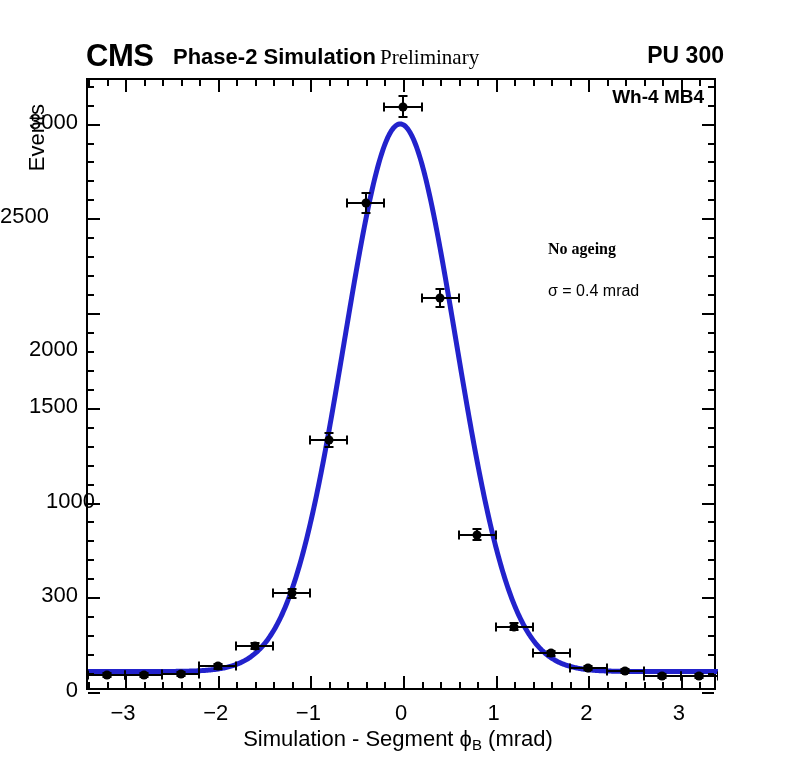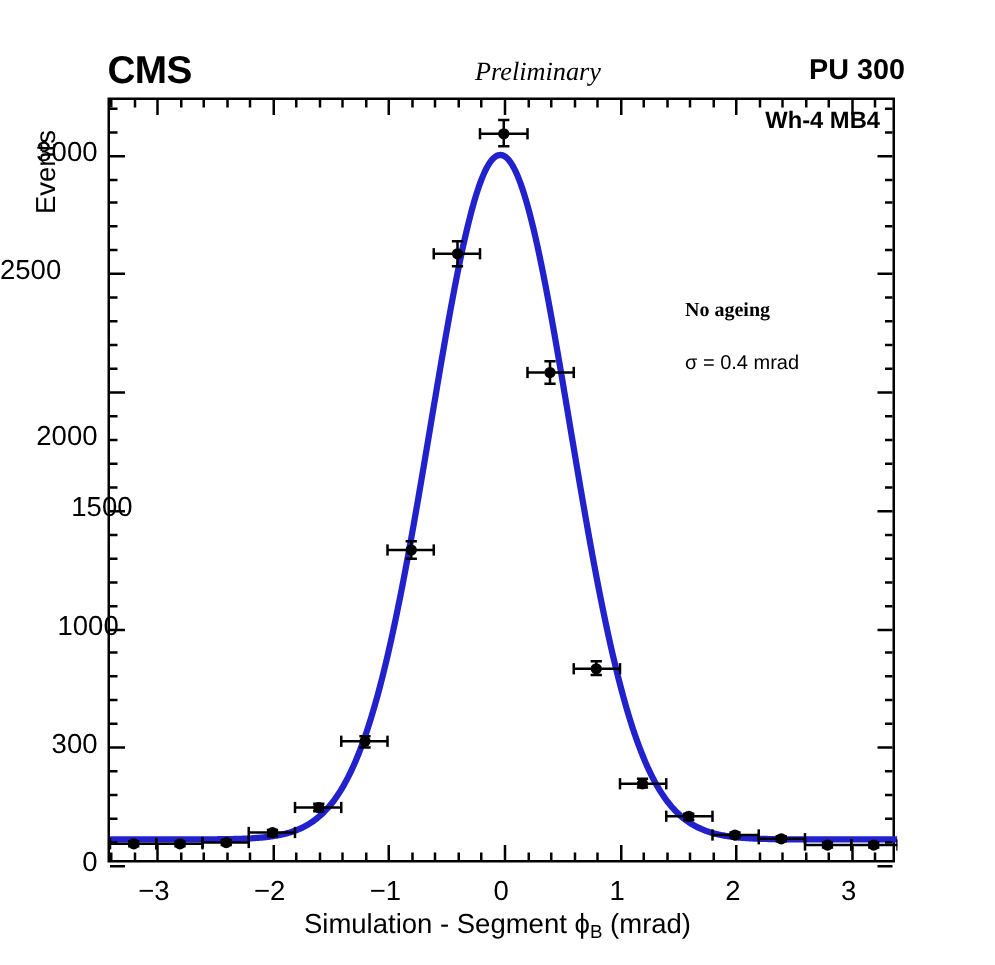--- a/index.html
+++ b/index.html
@@ -2,21 +2,21 @@
 <html><head>
 <meta charset="utf-8">
 <style>
   html,body{margin:0;padding:0;}
   body{width:796px;height:772px;background:#ffffff;font-family:"Liberation Sans",sans-serif;overflow:hidden;position:relative;}
 
   
   #cms-header{position:absolute;left:0;top:0;width:796px;height:78px;}
   #cms-logo{position:absolute;left:86px;top:40px;font-size:31px;font-weight:bold;letter-spacing:-0.5px;line-height:31px;}
   #cms-sub{position:absolute;left:173px;top:46px;font-size:22px;font-weight:bold;line-height:22px;}
-  #cms-prelim{position:absolute;left:380px;top:47px;font-size:21px;font-style:italic;font-family:"Liberation Serif",serif;line-height:21px;}
+  #cms-prelim{position:absolute;left:380px;top:47px;font-size:21px;font-family:"Liberation Serif",serif;line-height:21px;}
   #cms-pu{position:absolute;right:72px;top:44px;font-size:23px;font-weight:bold;line-height:23px;}
 
   
   #frame{position:absolute;left:86px;top:78px;width:630px;height:612px;
          border:2px solid #000;box-sizing:border-box;background:#fff;}
 
   
   #pad-label{position:absolute;right:10px;top:6px;font-size:19px;font-weight:bold;}
   #ann-ageing{position:absolute;left:460px;top:160px;font-size:16px;font-weight:bold;font-family:"Liberation Serif",serif;}
   #ann-sigma{position:absolute;left:460px;top:202px;font-size:16px;}
@@ -39,20 +39,21 @@
   .ebv{position:absolute;width:2px;background:#000;transform:translateX(-50%);}
   .ebh{position:absolute;height:2px;background:#000;transform:translateY(-50%);}
   .cap-v{position:absolute;height:2px;background:#000;transform:translate(-50%,-50%);}
   .cap-h{position:absolute;width:2px;background:#000;transform:translate(-50%,-50%);}
 </style>
 </head>
 <body>
 
 <div id="cms-header">
   <div id="cms-logo">CMS</div>
+  <div id="cms-sub">Phase-2 Simulation</div>
   <div id="cms-prelim">Preliminary</div>
   <div id="cms-pu">PU 300</div>
 </div>
 
 <div id="ytitle">
   <span>Events</span>
 </div>
 
 <div id="frame">
 
@@ -329,21 +330,21 @@
     <div class="tlabel" style="left: 123.059px; top: 700px; transform: translateX(-50%);">−3</div>
     <div class="tlabel" style="left: 215.706px; top: 700px; transform: translateX(-50%);">−2</div>
     <div class="tlabel" style="left: 308.353px; top: 700px; transform: translateX(-50%);">−1</div>
     <div class="tlabel" style="left: 401px; top: 700px; transform: translateX(-50%);">0</div>
     <div class="tlabel" style="left: 493.647px; top: 700px; transform: translateX(-50%);">1</div>
     <div class="tlabel" style="left: 586.294px; top: 700px; transform: translateX(-50%);">2</div>
     <div class="tlabel" style="left: 678.941px; top: 700px; transform: translateX(-50%);">3</div>
     <div class="tlabel" style="left: 0px; width: 78px; text-align: right; top: 690px; transform: translateY(-50%);">0</div>
     <div class="tlabel" style="left: 0px; width: 78px; text-align: right; top: 595.263px; transform: translateY(-50%);">300</div>
     <div class="tlabel" style="left: 8px; width: 78px; text-align: left; top: 500.526px; transform: translateY(-50%); margin-left: 38px;">1000</div>
-    <div class="tlabel" style="left: 0px; width: 78px; text-align: right; top: 405.789px; transform: translateY(-50%); padding-left: 28px;">1500</div>
+    <div class="tlabel" style="left: 0px; width: 78px; text-align: right; top: 405.789px; transform: translateY(-50%);">1500</div>
     <div class="tlabel" style="left: 0px; width: 78px; text-align: right; top: 311.053px; transform: translateY(-50%); margin-top: 38px;">2000</div>
     <div class="tlabel" style="left: 0px; width: 78px; text-align: left; top: 216.316px; transform: translateY(-50%);">2500</div>
     <div class="tlabel" style="left: 0px; width: 78px; text-align: right; top: 121.579px; transform: translateY(-50%);">3000</div>
   </div>
 
 <div id="xtitle">
   <span>Simulation - Segment ϕ</span><span class="sub">B</span><span> (mrad)</span>
 </div>
 
 </body></html>

